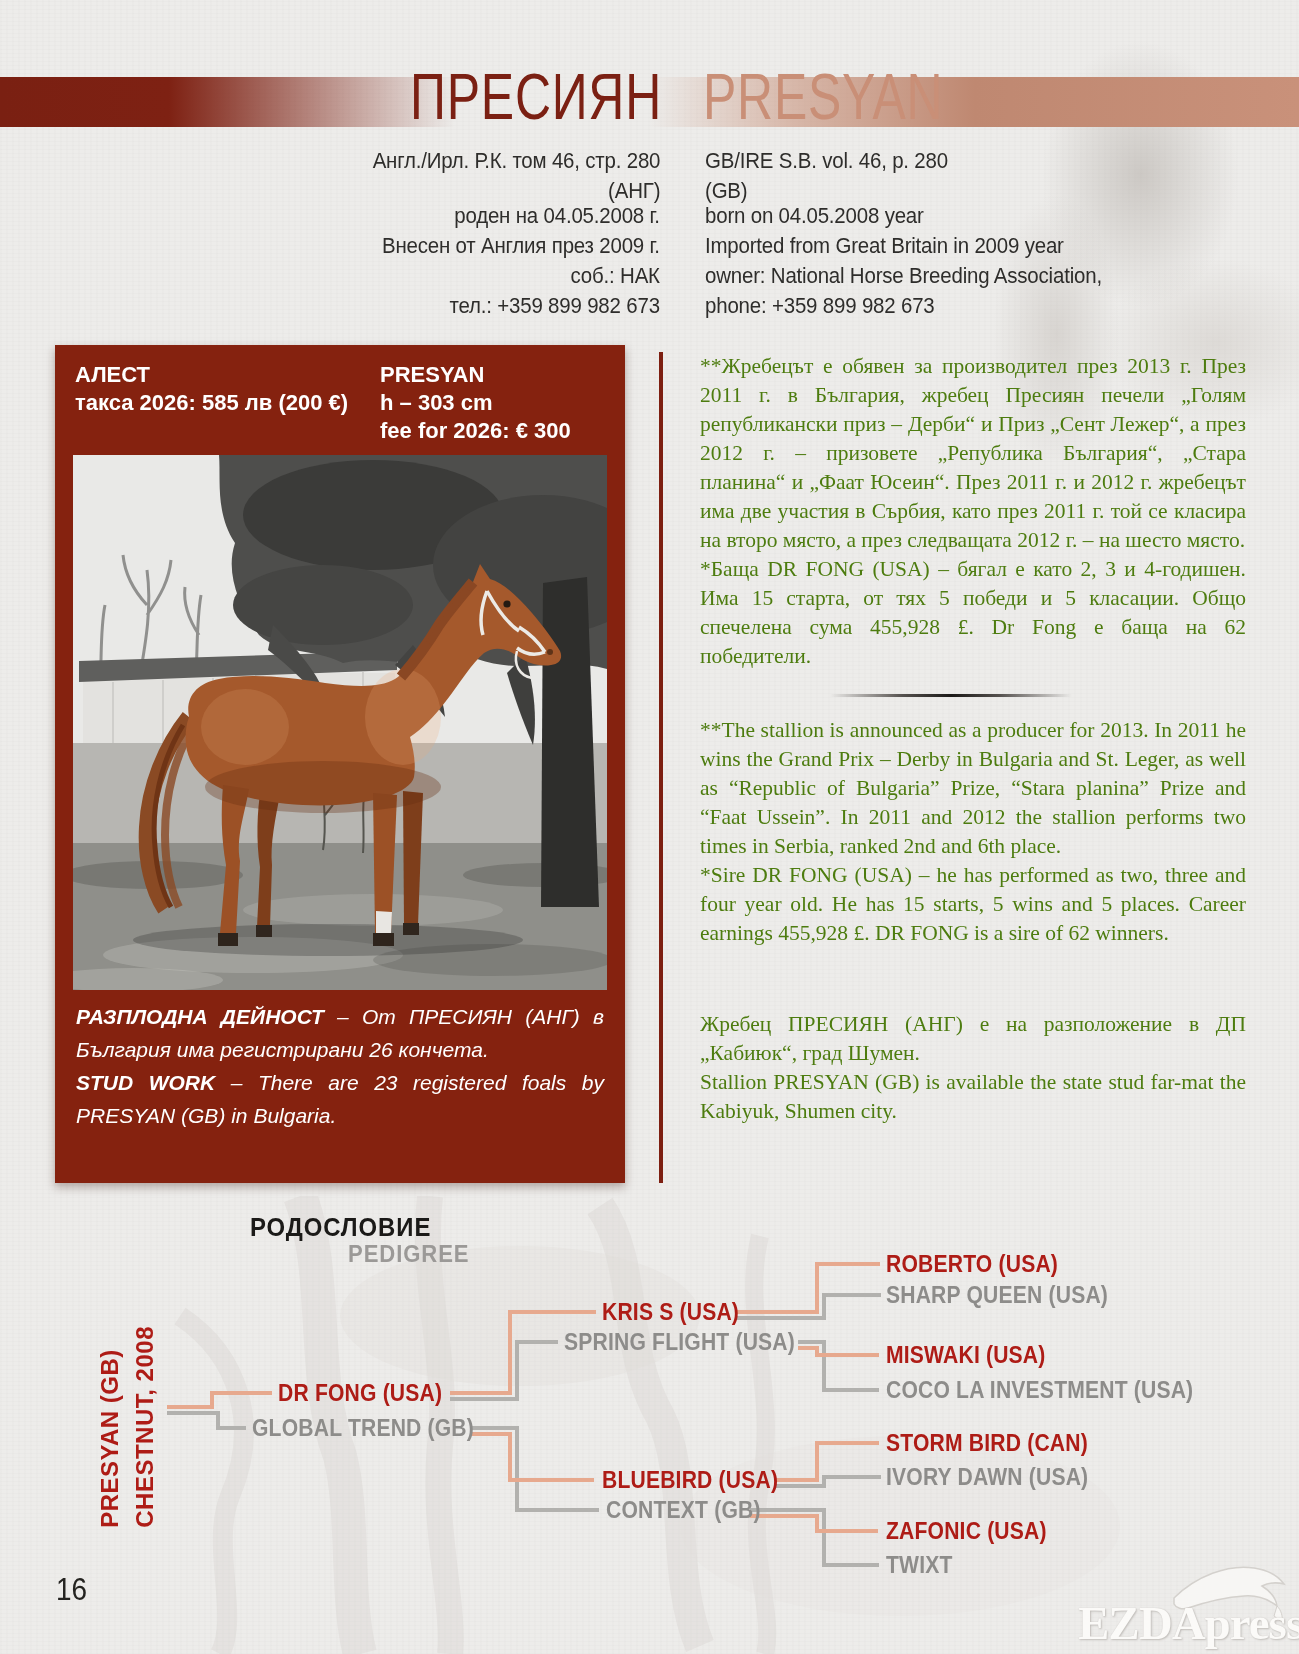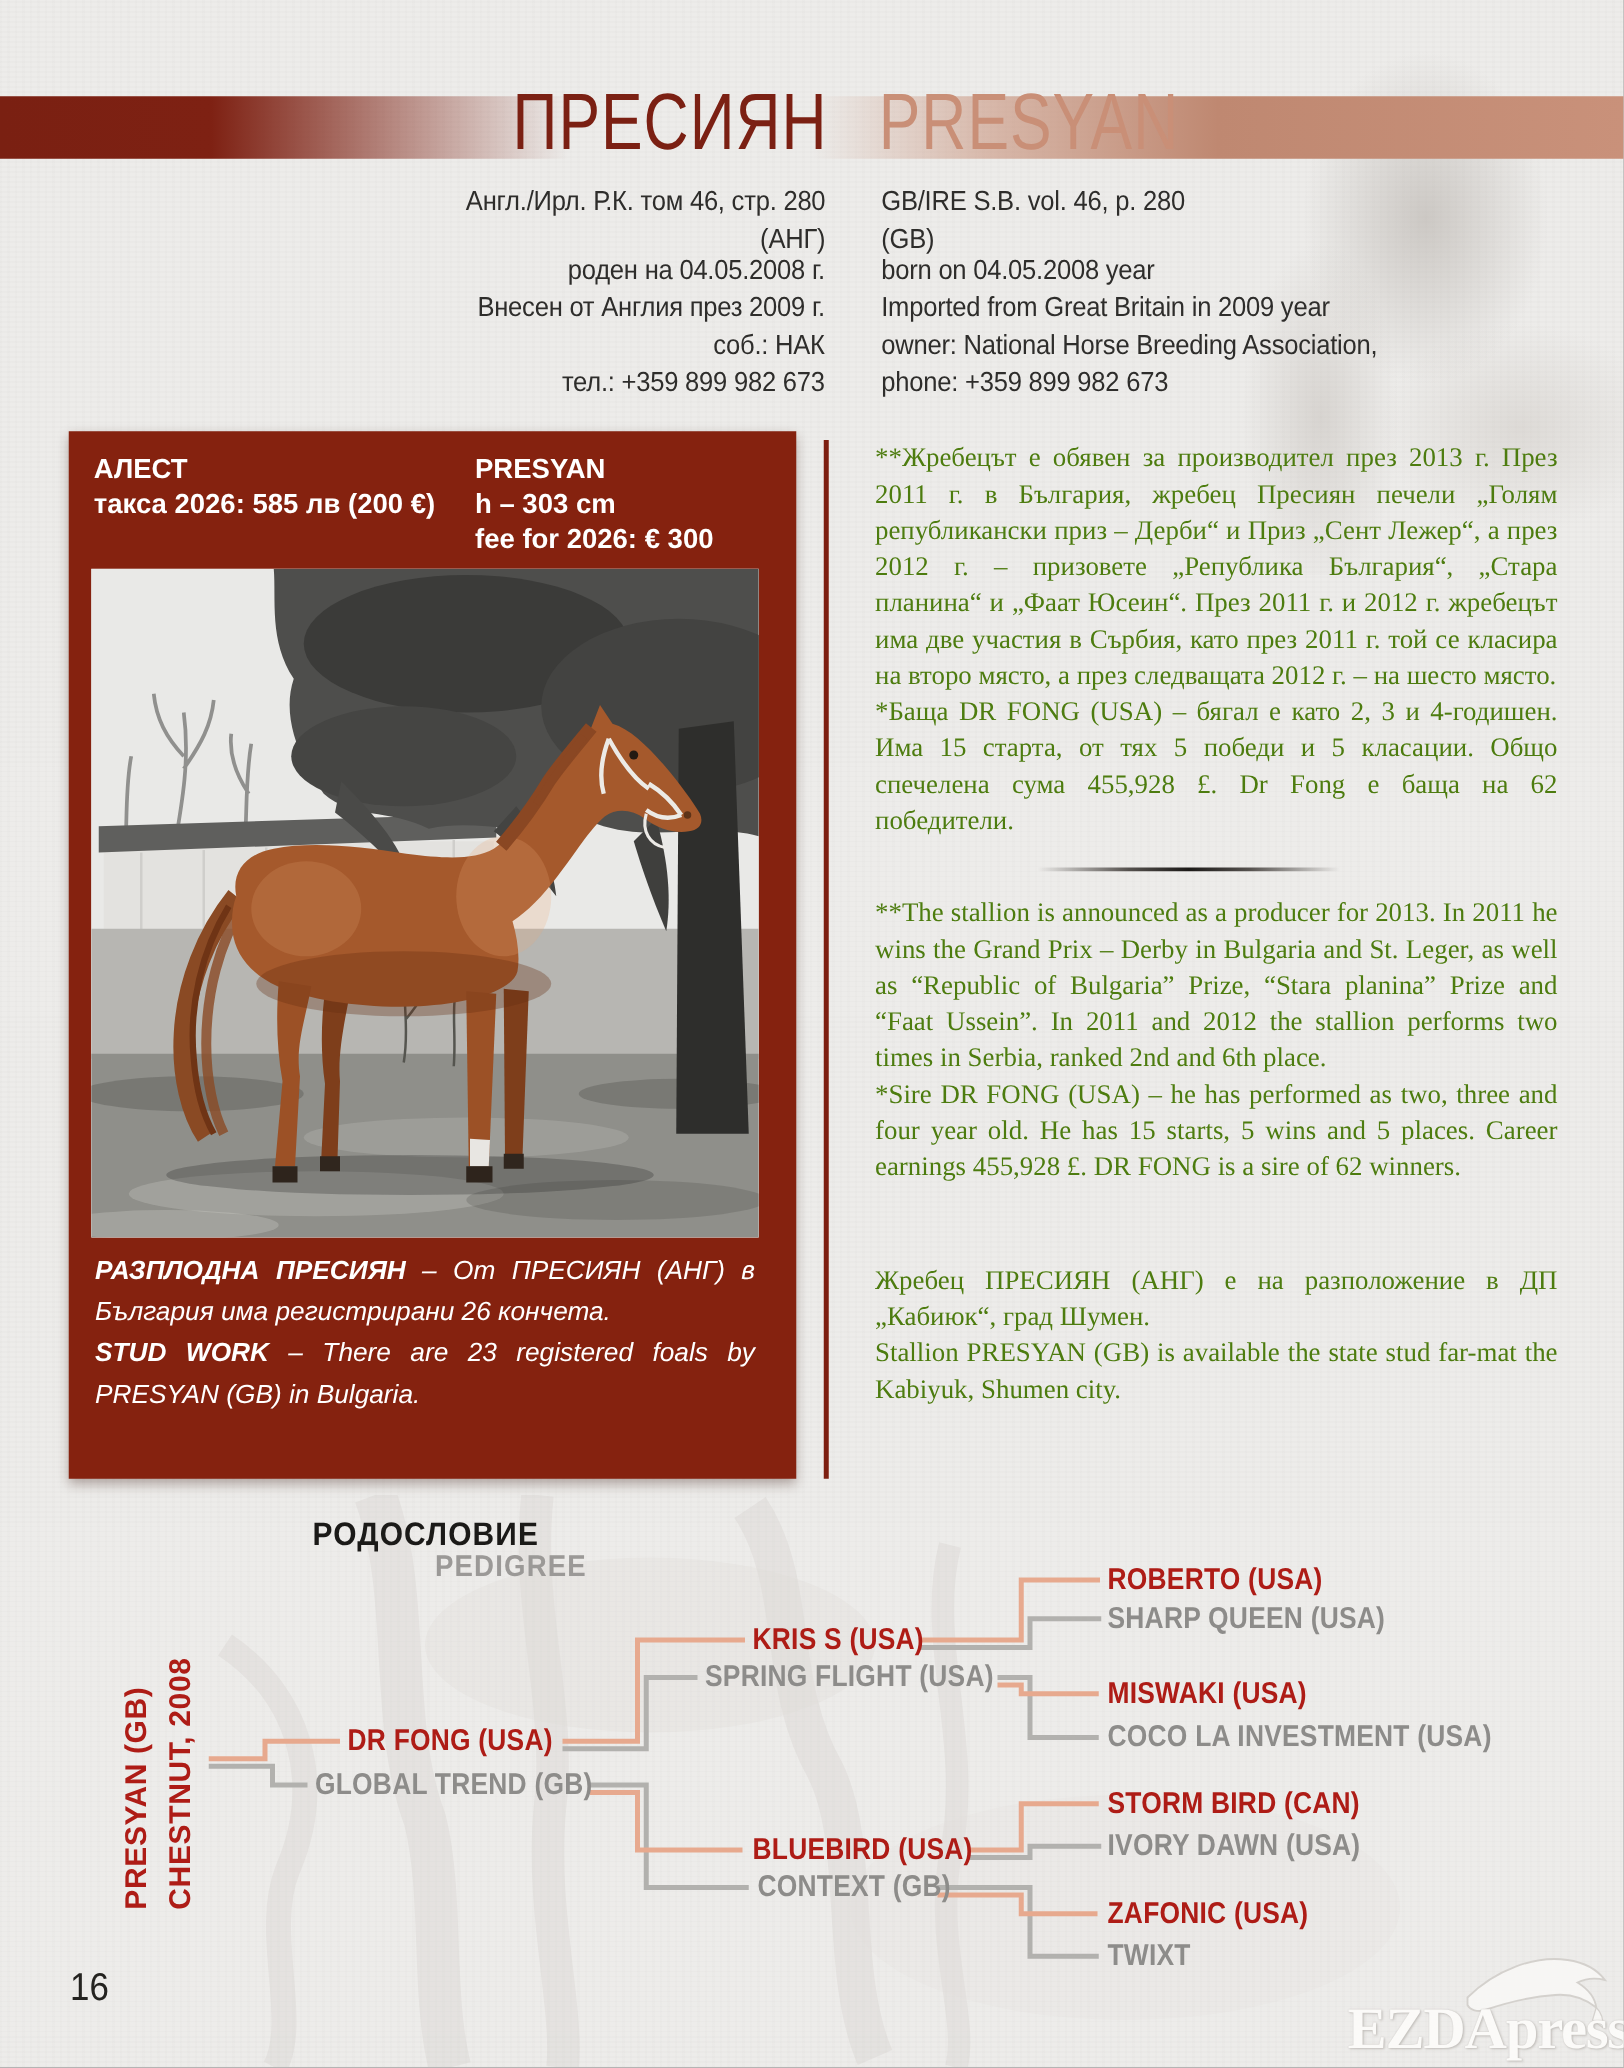--- a/index.html
+++ b/index.html
@@ -21,21 +21,21 @@
                   rgba(236,233,231,0) 50%,rgba(198,141,117,.55) 61%,#bf8871 75%,#c9917a 100%);}
   .title-bg{top:67px;right:637px;font-size:64px;line-height:60px;font-weight:400;color:#7b2013;
        transform:scaleX(.78);transform-origin:100% 50%;white-space:nowrap;letter-spacing:1px;}
   .title-en{top:67px;left:703px;font-size:64px;line-height:60px;font-weight:400;color:#c98f77;
        transform:scaleX(.78);transform-origin:0 50%;white-space:nowrap;letter-spacing:1px;}
   .hcol{font-size:22px;line-height:30px;color:#2e2d2b;letter-spacing:-0.2px;white-space:nowrap;}
   .hcol.r{right:639px;text-align:right;transform:scaleX(.93);transform-origin:100% 0;}
   .hcol.l{left:705px;transform:scaleX(.93);transform-origin:0 0;}
   
   .redbox{left:55px;top:345px;width:570px;height:838px;background:#85220f;
-       box-shadow:0 4px 9px rgba(60,30,20,.35);padding-left:12px;}
+       box-shadow:0 4px 9px rgba(60,30,20,.35);}
   .factcol{position:absolute;top:16px;color:#fff;font-weight:700;font-size:22px;line-height:28px;white-space:nowrap;}
   .photo{position:absolute;left:18px;top:110px;width:534px;height:535px;background:#e9e9e7;}
   .stud{position:absolute;left:21px;top:655px;width:528px;color:#fff;font-style:italic;
         font-size:21px;line-height:33px;text-align:justify;}
   .stud b{font-style:italic;}
   
   .redrule{left:659px;top:352px;width:4px;height:831px;background:#7d1f11;}
   .serif{left:700px;width:546px;font-family:"Liberation Serif",serif;font-size:21.5px;
          line-height:29px;text-align:justify;color:#4d7c0f;white-space:pre-line;}
   .divider{left:830px;top:694px;width:242px;height:3px;
@@ -212,21 +212,21 @@
             <path d="M472,197 C462,201 452,199 444,193"></path>
             <path d="M444,196 C440,210 447,221 459,223" stroke-width="2.5"></path>
           </g>
           <circle cx="434" cy="149" r="3.6" fill="#241a12"></circle>
           <circle cx="477" cy="197" r="3" fill="#5e3318"></circle>
         </g>
       </svg>
     </div>
 
     <div class="stud">
-      <div><b>РАЗПЛОДНА ПРЕСИЯН</b><span> – От ПРЕСИЯН (АНГ) в България има регистрирани 26 кончета.</span></div>
+      <div><b>РАЗПЛОДНА ДЕЙНОСТ</b><span> – От ПРЕСИЯН (АНГ) в България има регистрирани 26 кончета.</span></div>
       <div><b>STUD WORK</b><span> – There are 23 registered foals by PRESYAN (GB) in Bulgaria.</span></div>
     </div>
   </div>
 
   <div class="abs redrule"></div>
   <div class="abs serif" style="top:352px;">**Жребецът е обявен за производител през 2013 г. През 2011 г. в България, жребец Пресиян печели „Голям републикански приз – Дерби“ и Приз „Сент Лежер“, а през 2012 г. – призовете „Република България“, „Стара планина“ и „Фаат Юсеин“. През 2011 г. и 2012 г. жребецът има две участия в Сърбия, като през 2011 г. той се класира на второ място, а през следващата 2012 г. – на шесто място.
 *Баща DR FONG (USA) – бягал е като 2, 3 и 4-годишен. Има 15 старта, от тях 5 победи и 5 класации. Общо спечелена сума 455,928 £. Dr Fong е баща на 62 победители.</div>
   <div class="abs divider"></div>
   <div class="abs serif" style="top:716px;">**The stallion is announced as a producer for 2013. In 2011 he wins the Grand Prix – Derby in Bulgaria and St. Leger, as well as “Republic of Bulgaria” Prize, “Stara planina” Prize and “Faat Ussein”. In 2011 and 2012 the stallion performs two times in Serbia, ranked 2nd and 6th place.
 *Sire DR FONG (USA) – he has performed as two, three and four year old. He has 15 starts, 5 wins and 5 places. Career earnings 455,928 £. DR FONG is a sire of 62 winners.</div>

